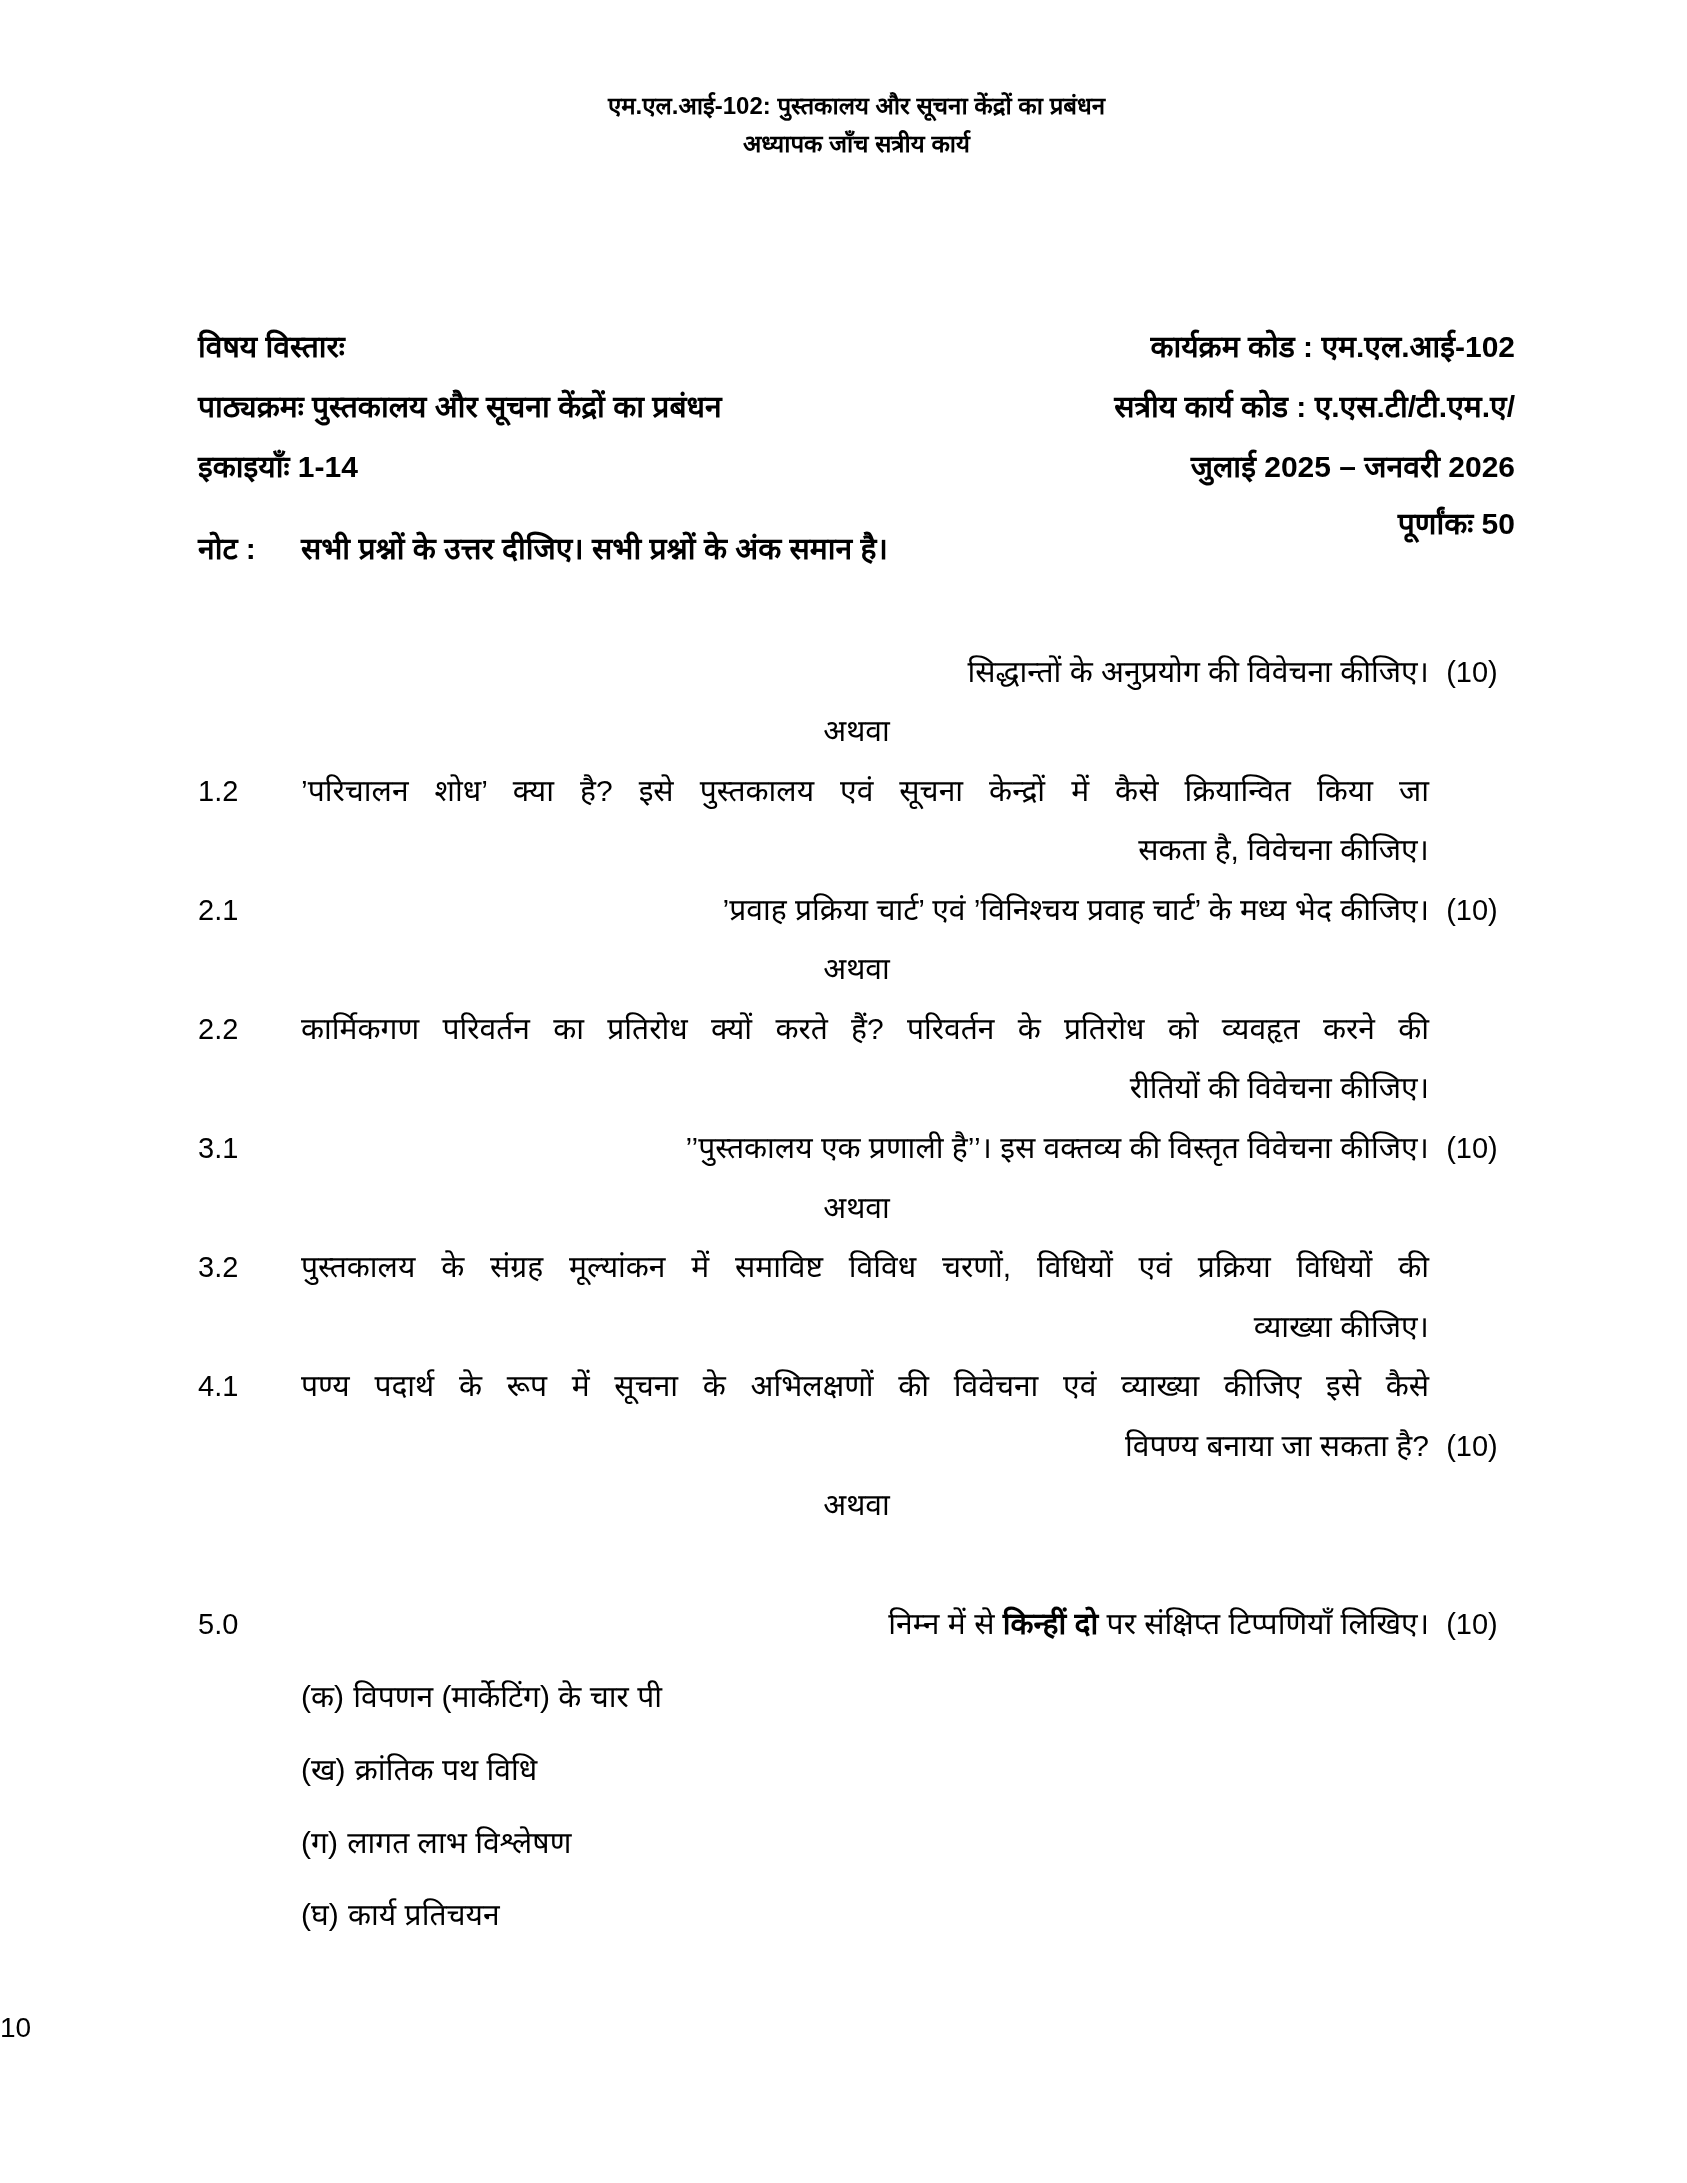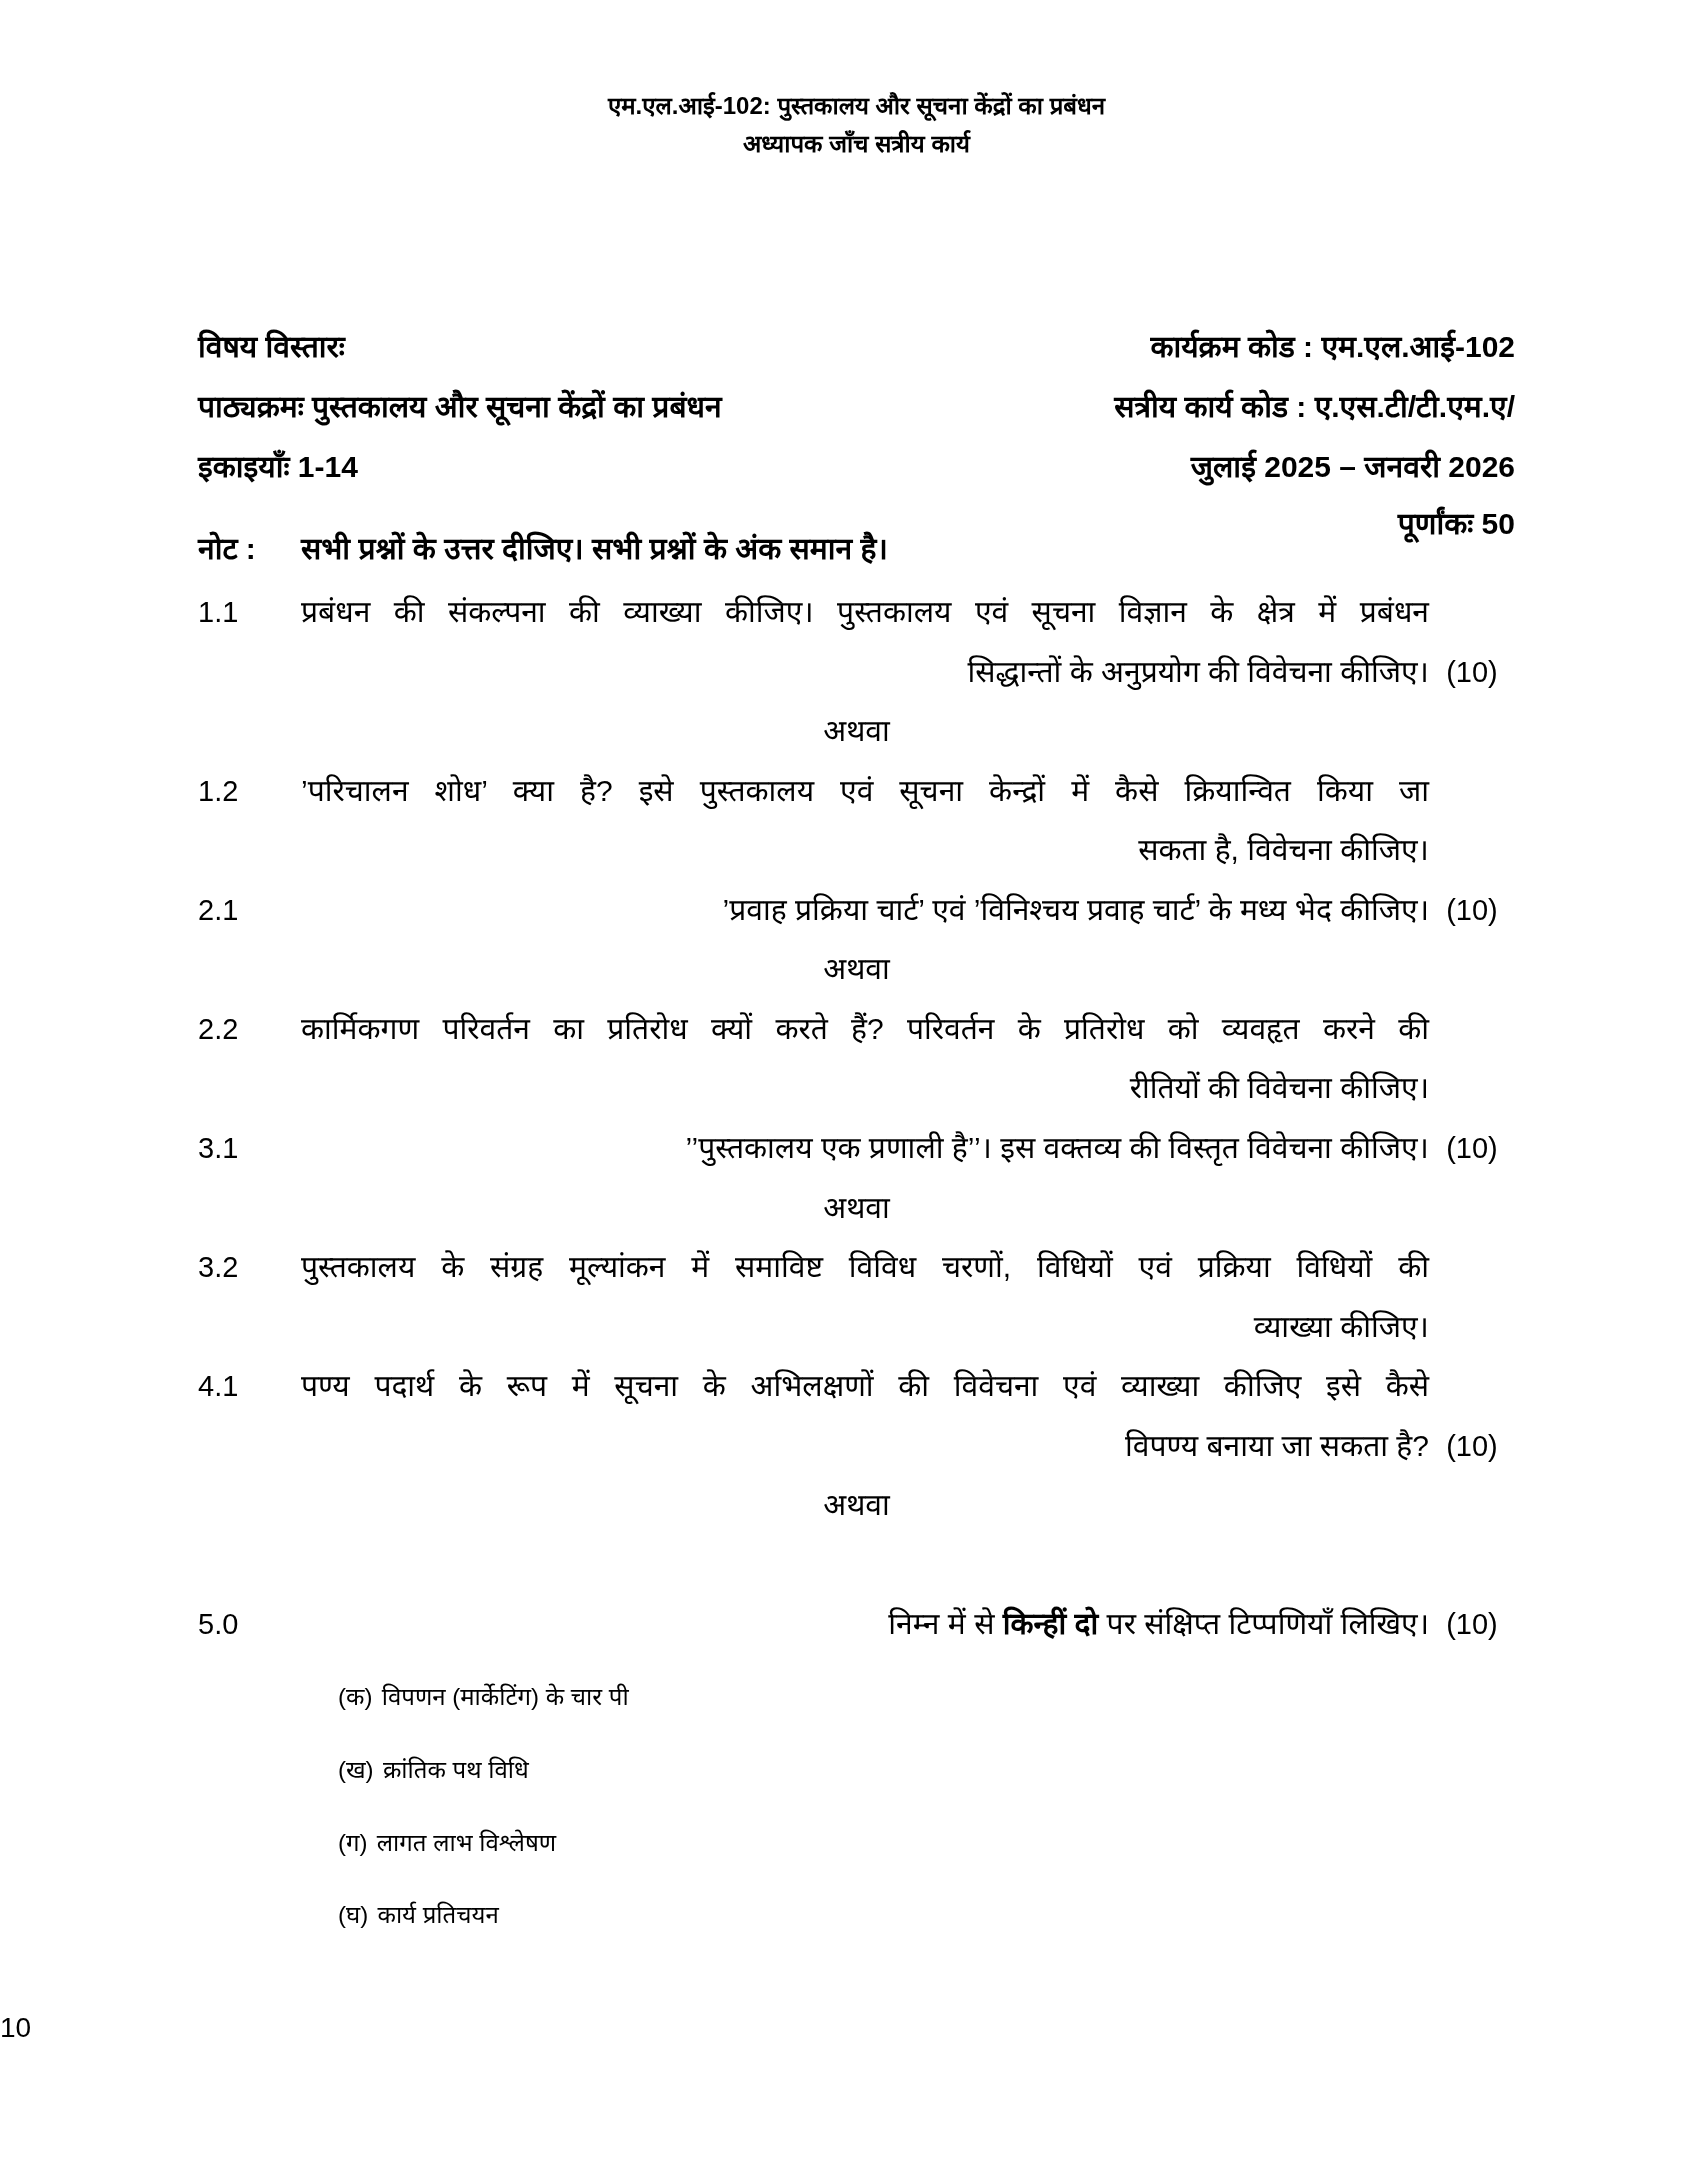--- a/index.html
+++ b/index.html
@@ -17,21 +17,21 @@
   .meta-row{display:flex;justify-content:space-between;font-size:30px;font-weight:bold;line-height:40px;}
   .meta-left{white-space:nowrap;}
   .meta-right{white-space:nowrap;text-align:right;margin-left:auto;}
   .qline{display:grid;grid-template-columns:103px 1fr 86px;font-size:30px;line-height:40px;}
   .qnum{font-size:29px;}
   .qtext{text-align:right;}
   .qtext.just{text-align:justify;text-align-last:justify;}
   .qmarks{font-size:29px;text-align:center;}
   .note-row{display:grid;grid-template-columns:103px 1fr;font-size:30px;font-weight:bold;line-height:40px;}
   .or-row{font-size:30px;line-height:40px;text-align:center;}
-  .sub-row{position:absolute;left:301px;right:172px;font-size:24px;line-height:40px;margin-left:37px;}
+  .sub-row{position:absolute;left:301px;right:172px;font-size:30px;line-height:40px;}
   .sub-label{margin-right:9.3px;}
   .bold{font-weight:bold;}
   .pagenum{position:absolute;left:0;right:0;text-align:left;font-size:28px;line-height:33px;}
 </style>
 </head>
 <body>
 
 <div class="page">
 
   <div class="abs center title-line" style="top:86px">एम.एल.आई-102: पुस्तकालय और सूचना केंद्रों का प्रबंधन</div>
@@ -52,25 +52,20 @@
   <div class="abs meta-row" style="top:504px">
     <span class="meta-left"></span>
     <span class="meta-right">पूर्णांकः 50</span>
   </div>
 
   <div class="abs note-row" style="top:529px">
     <span>नोट :</span>
     <span>सभी प्रश्नों के उत्तर दीजिए। सभी प्रश्नों के अंक समान है।</span>
   </div>
 
-  <div class="abs qline" style="top:592px">
-    <span class="qnum">1.1</span>
-    <span class="qtext just">प्रबंधन की संकल्पना की व्याख्या कीजिए। पुस्तकालय एवं सूचना विज्ञान के क्षेत्र में प्रबंधन</span>
-    <span class="qmarks"></span>
-  </div>
   <div class="abs qline" style="top:652px">
     <span class="qnum"></span>
     <span class="qtext">सिद्धान्तों के अनुप्रयोग की विवेचना कीजिए।</span>
     <span class="qmarks">(10)</span>
   </div>
 
   <div class="abs or-row" style="top:711px">अथवा</div>
 
   <div class="abs qline" style="top:771px">
     <span class="qnum">1.2</span>

